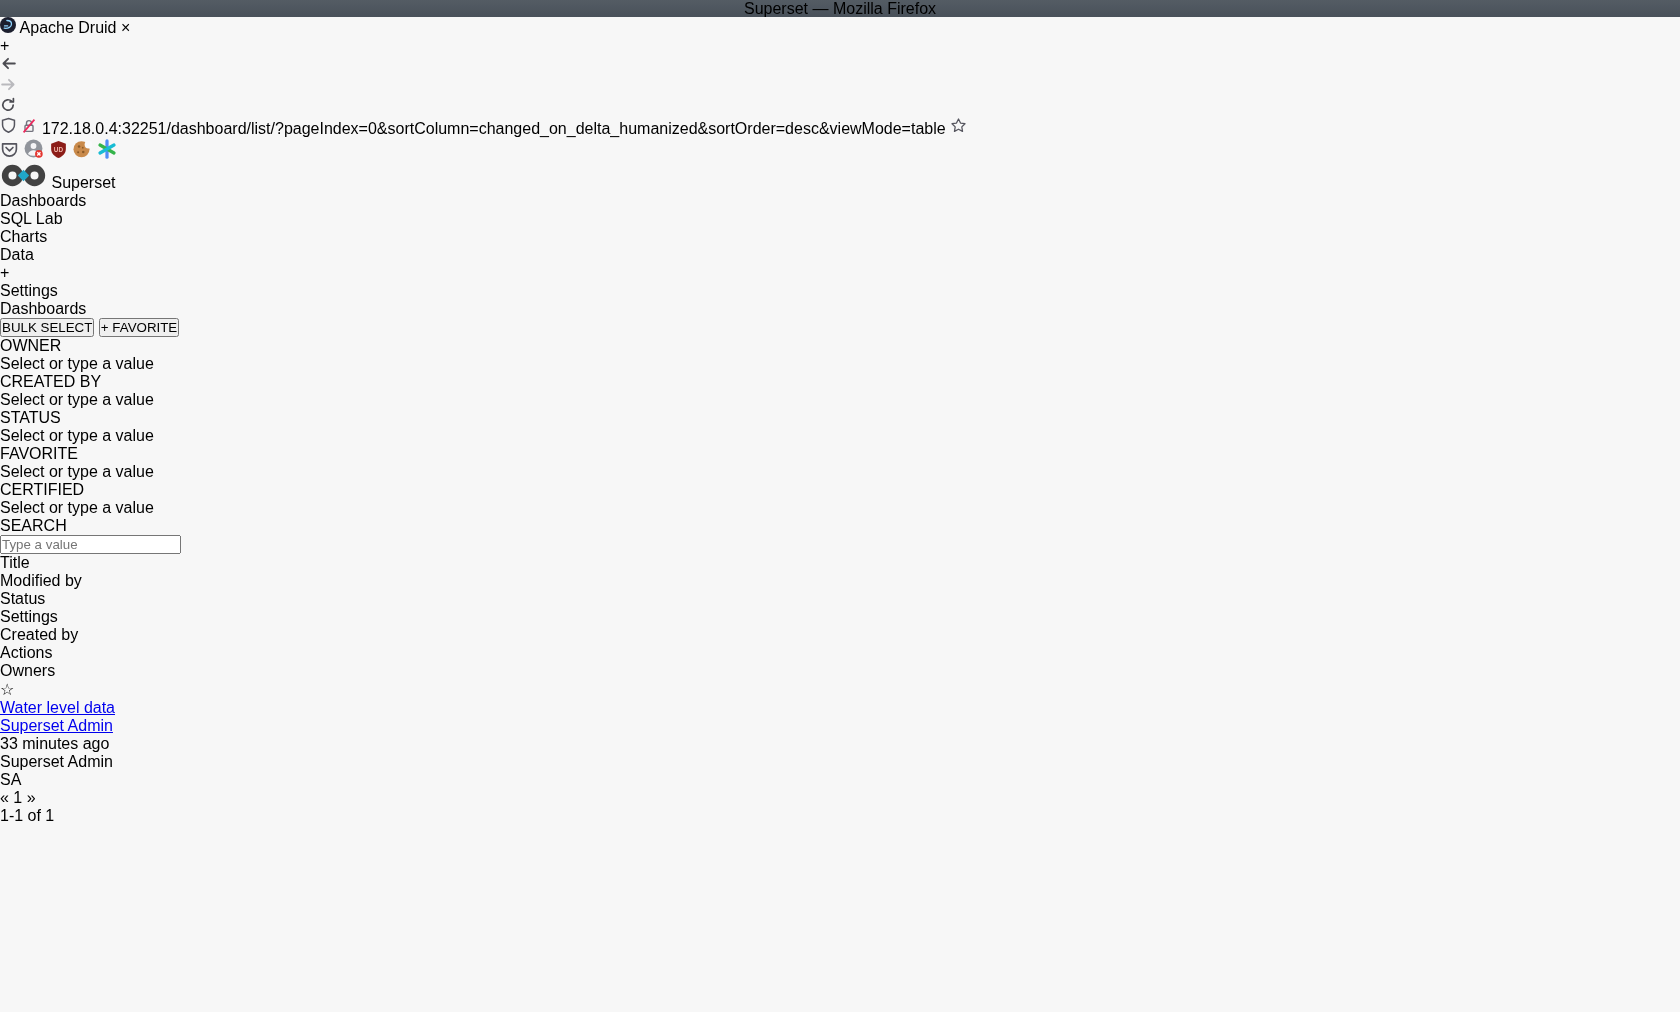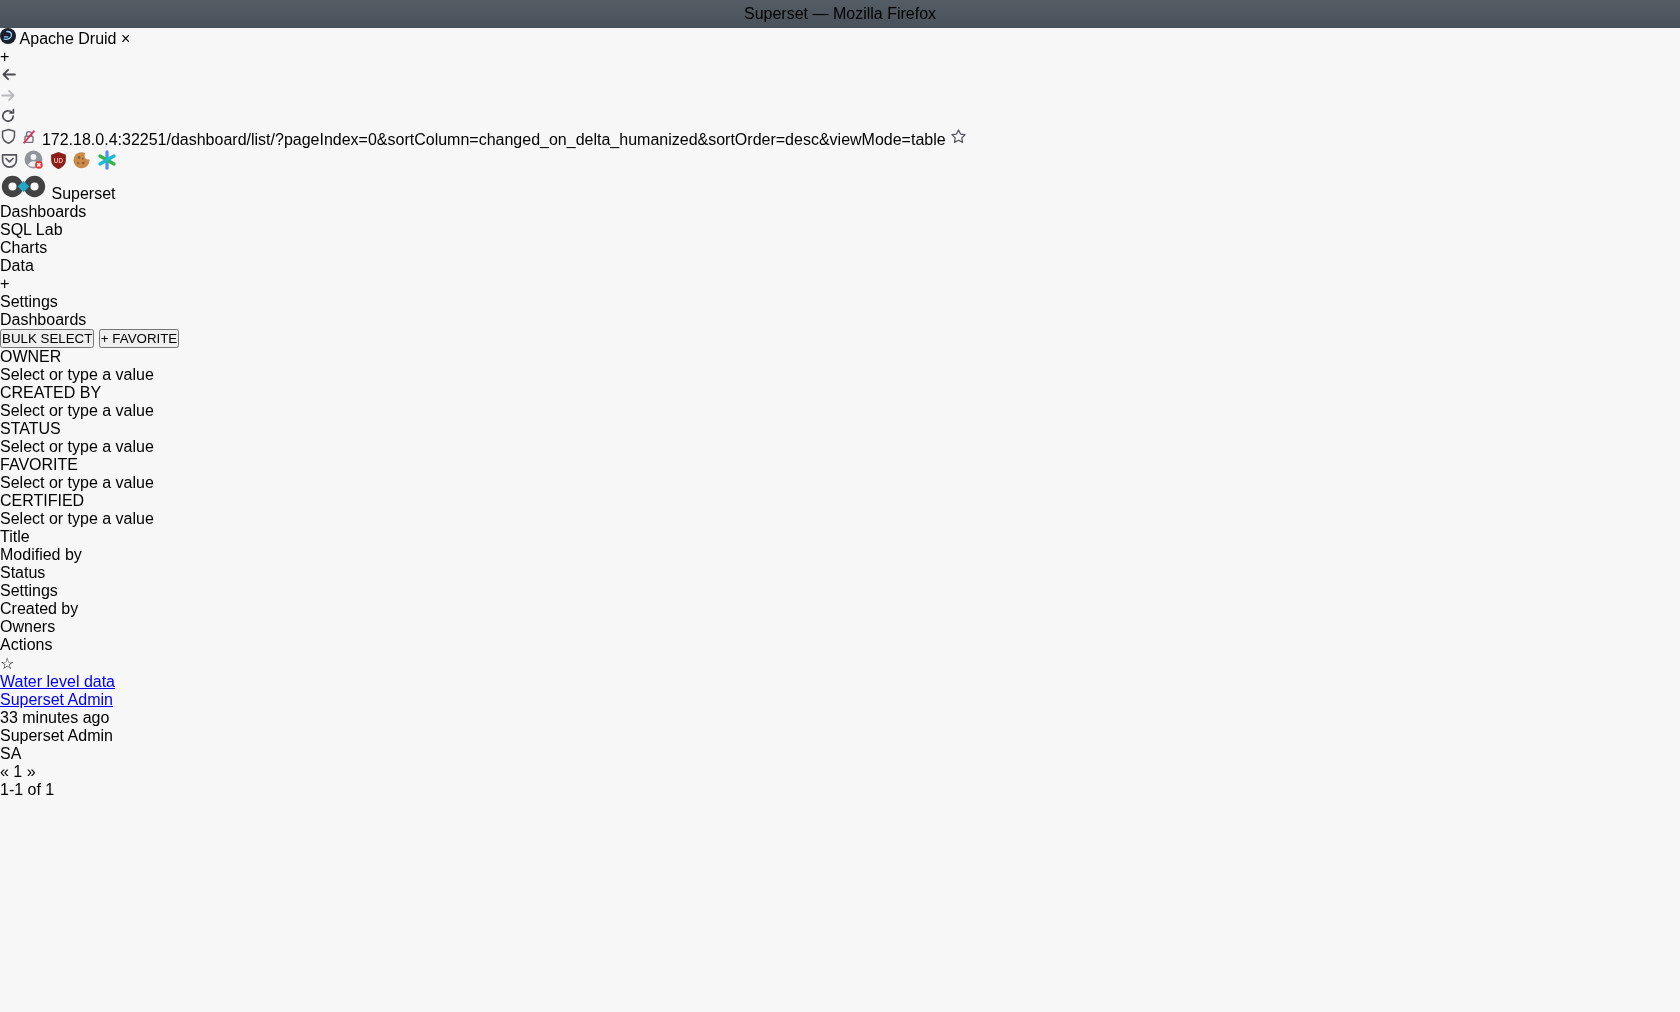--- a/index.html
+++ b/index.html
@@ -1,20 +1,20 @@
 <!DOCTYPE html>
 <html style="--accent: #20a7c9; --accent-dark: #1a85a0; --bulk-bg: #e2f5fa; --avatar-bg: #9d8577; --tabbar-bg: #43494f; --toolbar-bg: #f9f9fb; --page-bg: #f7f7f7; --text-dark: #484848; --link: #20a7c9;"><head>
 <meta charset="utf-8">
 <style>
   * { box-sizing: border-box; margin: 0; padding: 0; }
   html,body { width:1680px; height:1012px; overflow:hidden;
     font-family:"Liberation Sans", sans-serif; background:#f7f7f7; }
 
   
-  .titlebar { position:relative; height:28px;
+  .titlebar { position:relative; height:17px;
     background:linear-gradient(#545c64, #49515a);
     display:flex; align-items:center; justify-content:center; }
   .ff-logo { position:absolute; left:4px; top:2px; width:23px; height:23px; border-radius:50%;
     background:radial-gradient(circle at 62% 30%, #ffe14d 0 14%, #ffb347 32%, #ff7a1a 55%, #e8530e 72%, #c family 0; background:radial-gradient(circle at 62% 30%, #ffe14d 0 14%, #ffb347 32%, #ff7a1a 55%, #e8530e 72%, #b5337f 92%, #8a2a8c 100%); }
   .win-title { color:#dbe0e5; font-size:13.5px; }
   .win-controls { position:absolute; right:10px; top:0; height:28px; display:flex; align-items:center; gap:16px; }
   .wc-min { width:9px; height:9px; border-right:1.7px solid #dfe3e7; border-bottom:1.7px solid #dfe3e7;
     transform:rotate(45deg) translate(-1px,-1px); }
   .wc-max { width:9px; height:9px; border:1.7px solid #dfe3e7; transform:rotate(45deg); }
   .wc-close { width:19px; height:19px; border-radius:50%; background:#eceef0; position:relative; }
@@ -339,32 +339,39 @@
         <span class="chev"></span>
       </div>
     </div>
     <div class="filter-group">
       <div class="filter-label">CERTIFIED</div>
       <div class="select">
         <span class="ph">Select or type a value</span>
         <span class="chev"></span>
       </div>
     </div>
+    <div class="filter-group">
+      <div class="filter-label">SEARCH</div>
+      <div class="search-box">
+        <span class="mag"></span>
+        <input type="text" placeholder="Type a value" style="">
+      </div>
+    </div>
   </div>
 
   <div class="table-card">
     <div class="tr th-row">
       <div class="cell c-star"></div>
       <div class="cell c-title"><span class="th"><span>Title</span><span class="sort"><i class="up"></i><i class="dn"></i></span></span></div>
       <div class="cell c-modby"><span class="th"><span>Modified by</span><span class="sort"><i class="up"></i><i class="dn"></i></span></span></div>
       <div class="cell c-status"><span class="th"><span>Status</span><span class="sort"><i class="up"></i><i class="dn"></i></span></span></div>
       <div class="cell c-mod"><span class="th"><span>Settings</span><span class="sort desc"><i class="up"></i><i class="dn"></i></span></span></div>
       <div class="cell c-creat"><span class="th"><span>Created by</span></span></div>
+      <div class="cell c-act"><span class="th"><span>Actions</span></span></div>
       <div class="cell c-own"><span class="th"><span>Owners</span></span></div>
-      <div class="cell c-act"><span class="th"><span>Actions</span></span></div>
     </div>
 
     <div class="tr td-row">
       <div class="cell c-star"><span class="fav-star">☆</span></div>
       <div class="cell c-title"><a class="link" href="#">Water level data</a></div>
       <div class="cell c-modby"><a class="link" href="#">Superset Admin</a></div>
       <div class="cell c-mod"><span>33 minutes ago</span></div>
       <div class="cell c-creat"><span>Superset Admin</span></div>
       <div class="cell c-own"><span class="avatar">SA</span></div>
       <div class="cell c-act"></div>

